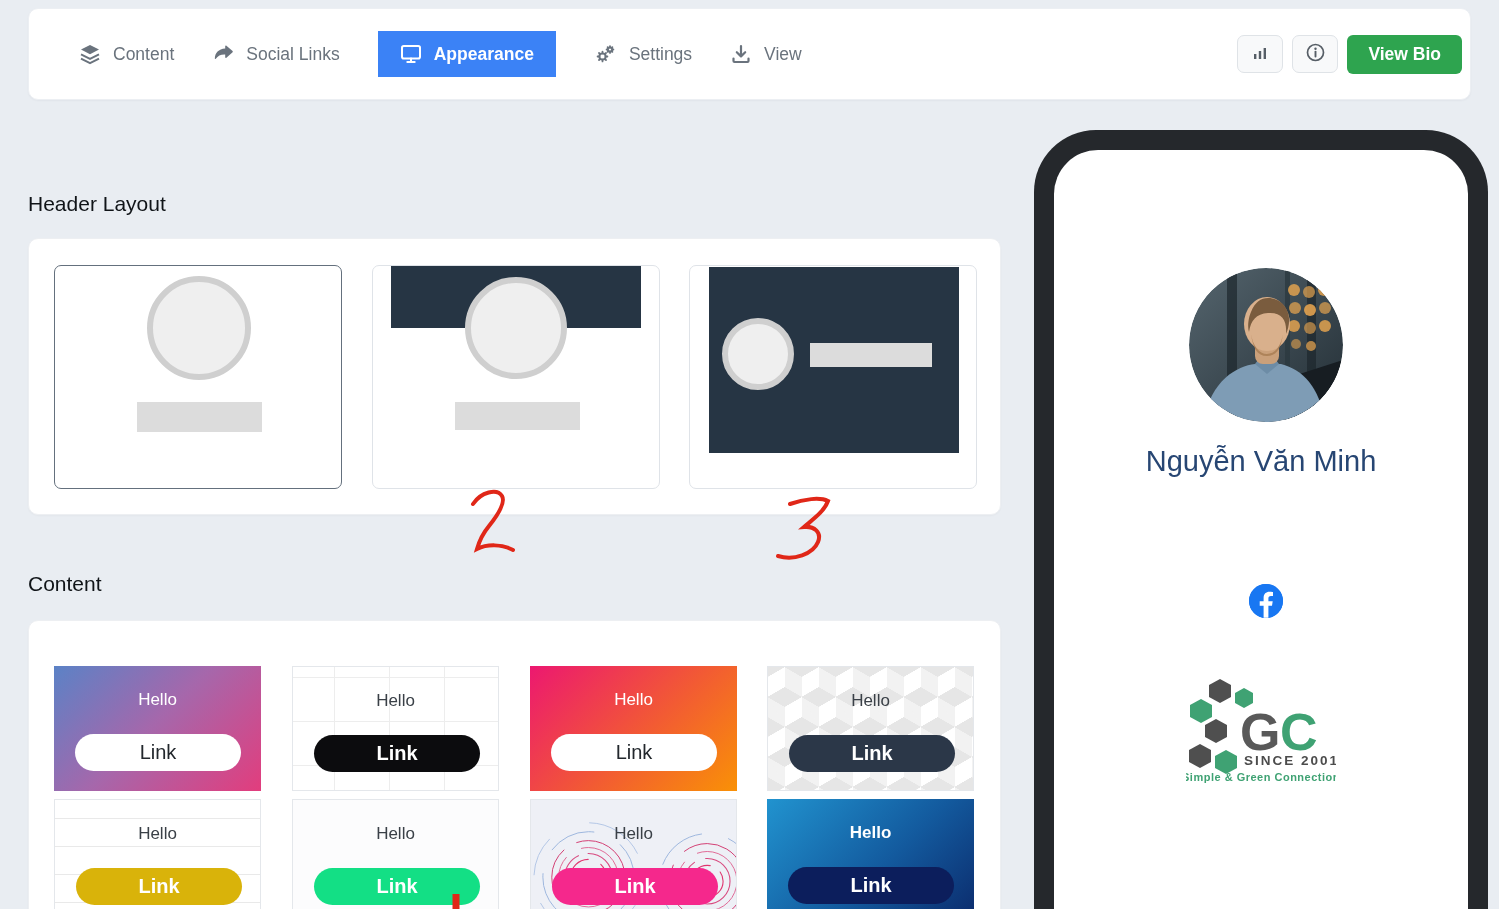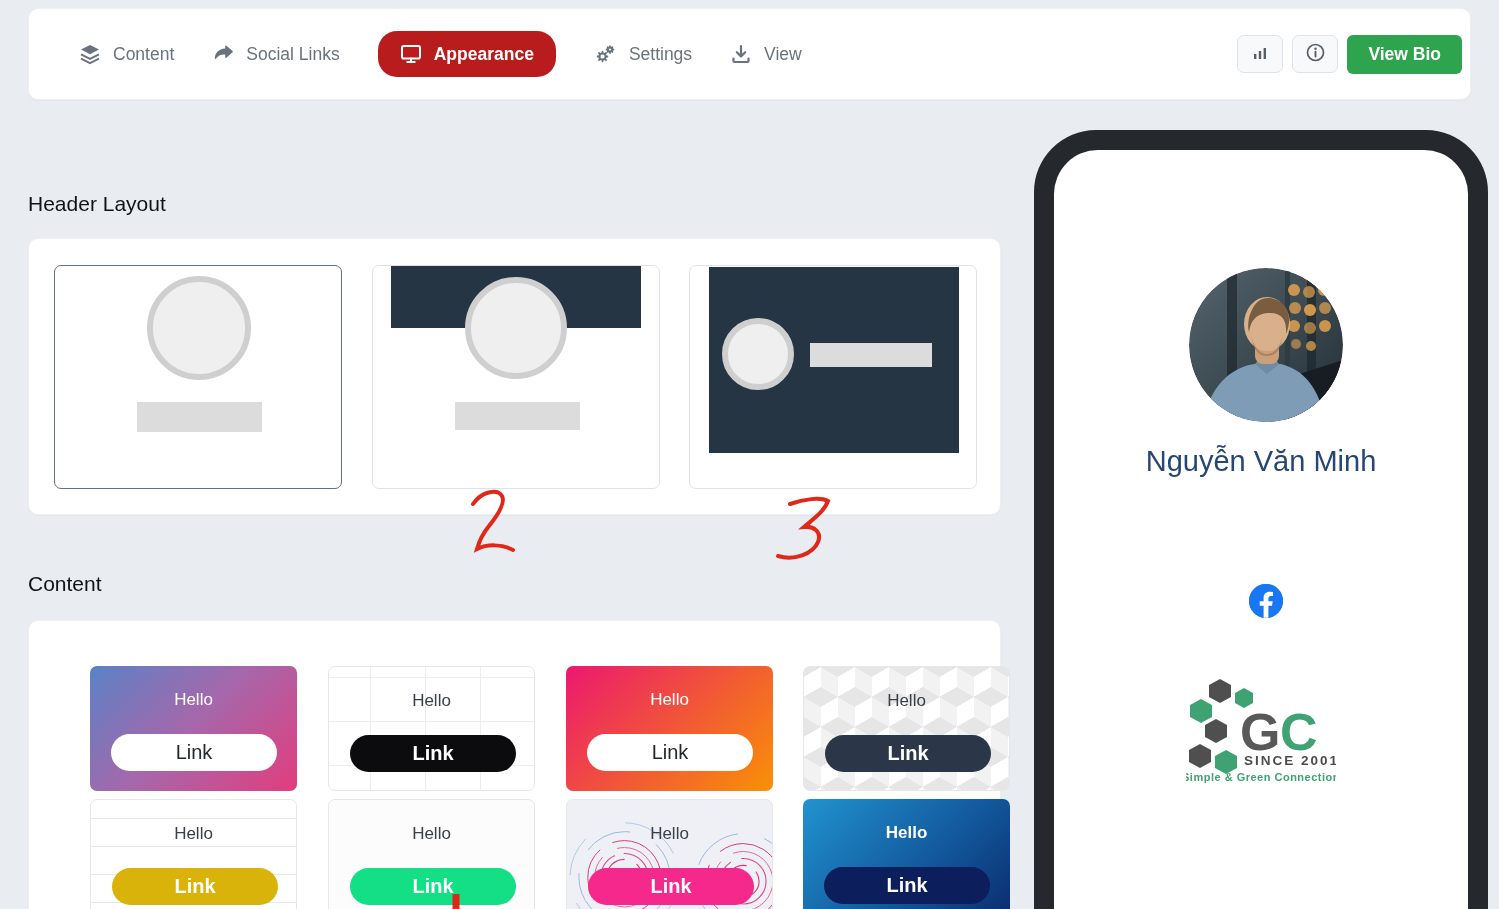--- a/index.html
+++ b/index.html
@@ -16,21 +16,21 @@
   .navbar {
     position:absolute; left:28px; top:8px; width:1443px; height:92px;
     background:#fff; border-radius:10px; border:1px solid #eceff3;
     box-shadow:0 1px 2px rgba(20,30,40,.04);
     display:flex; align-items:center;
   }
   .nav-tabs { display:flex; align-items:center; gap:38px; padding-left:50px; }
   .nav-tab { display:flex; align-items:center; gap:12px; color:#6a737d; font-size:17.5px; cursor:pointer; }
   .nav-tab svg { display:block; }
   .nav-tab.active {
-    background:#b91c1c; color:#fff; border-radius:19px;
+    background:#3b82f6; color:#fff; border-radius:0;
     padding:12px 22px; font-weight:bold;
   }
   .nav-right { position:absolute; right:8px; top:0; height:100%; display:flex; align-items:center; gap:9px; }
   .icon-btn {
     width:46px; height:38px; background:#f8f9fa; border:1px solid #dfe3e7;
     border-radius:7px; display:flex; align-items:center; justify-content:center; cursor:pointer;
   }
   .view-bio-btn {
     height:39px; padding:0 21px; background:#2ea44f; color:#fff; border:none;
     border-radius:6px; font-size:17.5px; font-weight:bold; cursor:pointer;
@@ -53,23 +53,22 @@
   }
   .layout-card.selected { border:1.6px solid #64707d; }
   .ph-circle {
     position:absolute; border-radius:50%; background:#efefef; border:6px solid #cfcfcf;
   }
   .ph-bar { position:absolute; background:#dcdcdc; }
   .ph-band { position:absolute; background:#263544; }
 
   
   .theme-card {
-    position:absolute; width:207px; height:125px; border-radius:7px; overflow:hidden;
+    position:absolute; width:207px; height:125px; border-radius:0; overflow:hidden;
     cursor:pointer;
-    margin-left:36px;
   }
   .theme-card .hello { position:absolute; top:24px; left:0; right:0; text-align:center; font-size:17px; }
   .theme-card .pill {
     position:absolute; left:21px; top:68px; width:166px; height:37px; border-radius:19px;
     display:flex; align-items:center; justify-content:center; font-size:20px;
   }
   .hello-light { color:#fff; }
   .hello-dark { color:#3a4047; }
   .pill-bold { font-weight:bold; }
 

